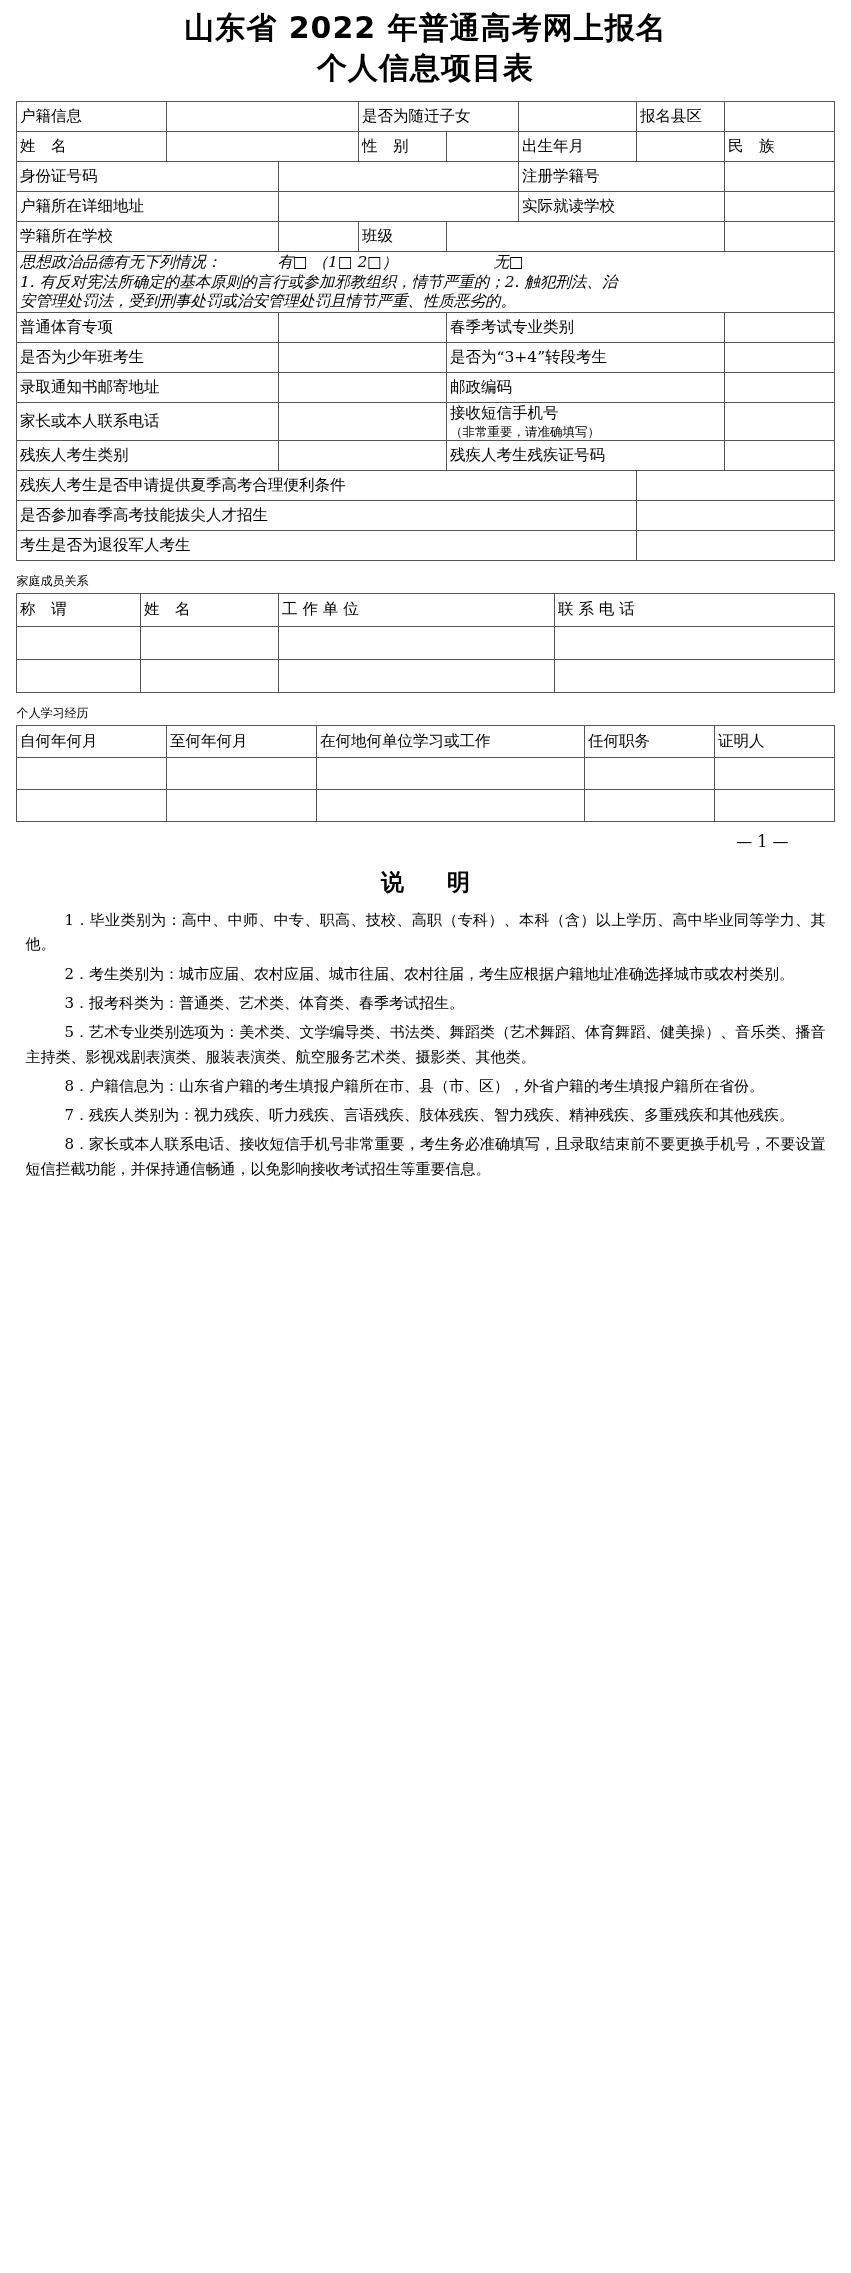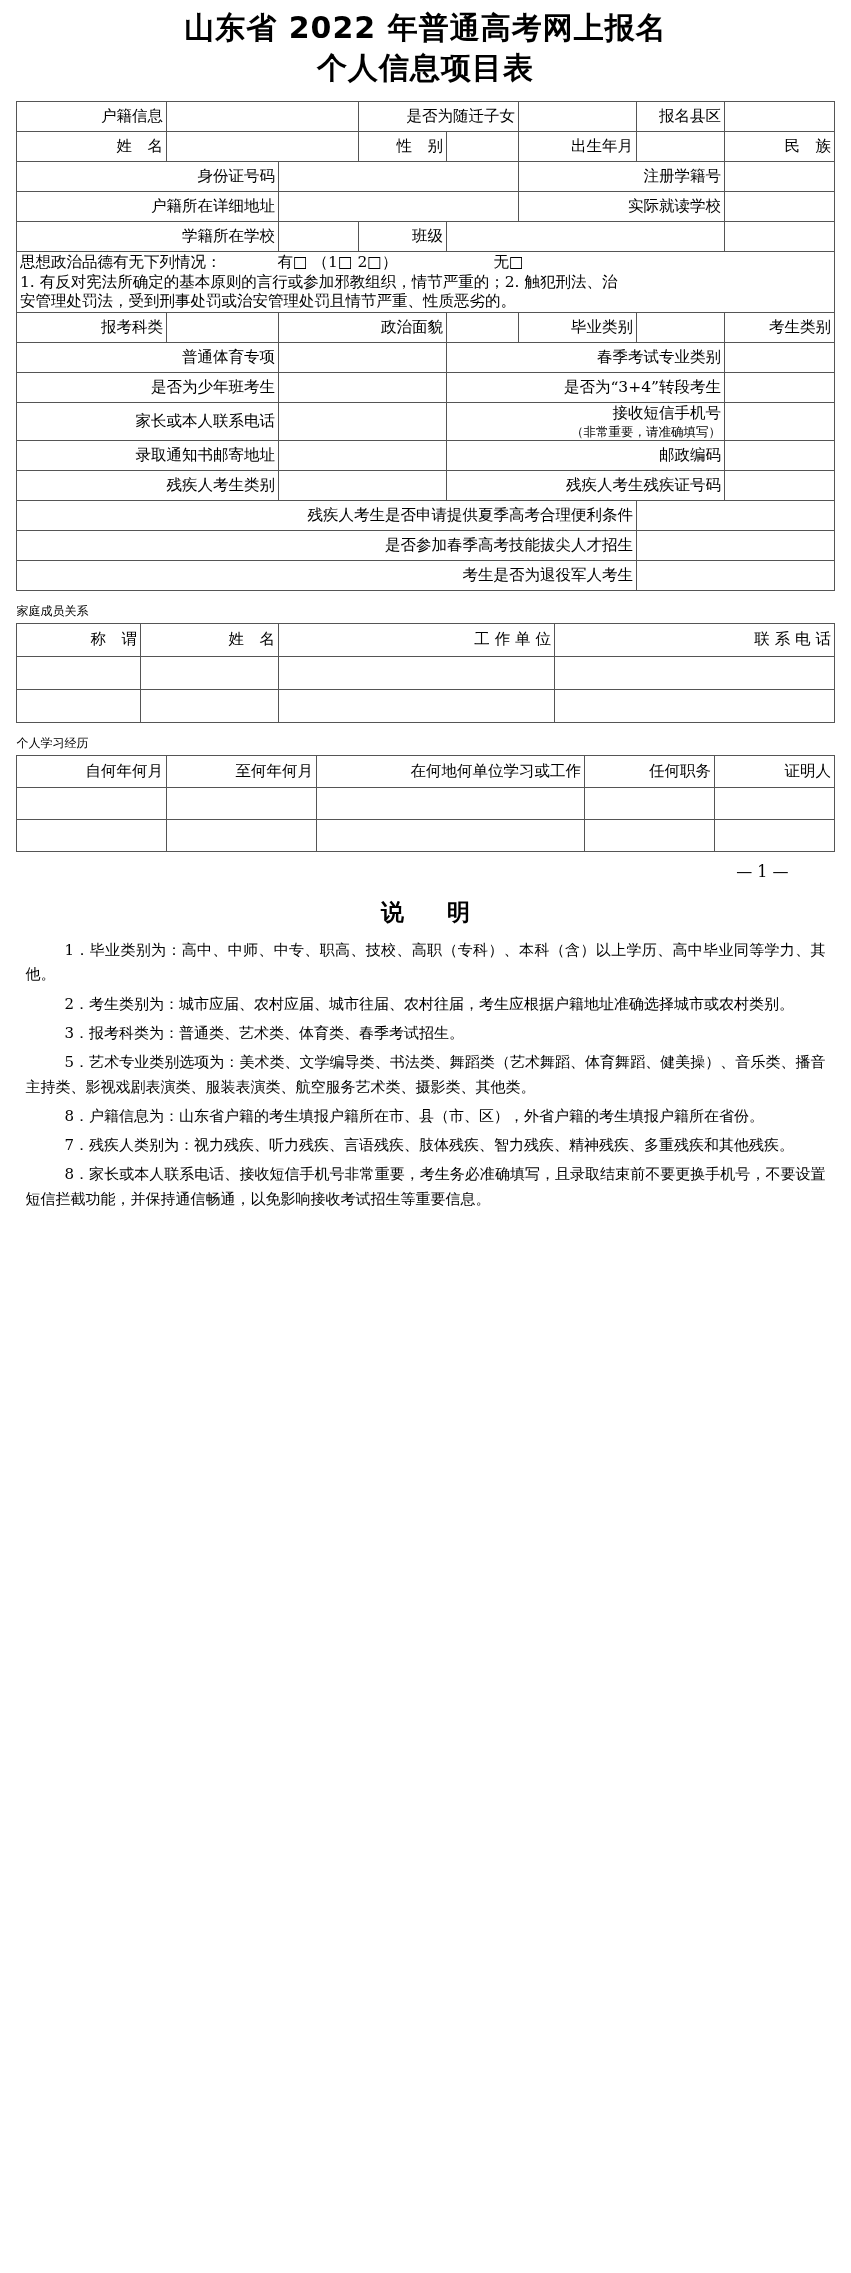--- a/index.html
+++ b/index.html
@@ -44,30 +44,31 @@
   table.form td {
     border: 1px solid #555555;
     height: 27px;
     padding: 1px 3px;
     font-size: 15.5px;
     line-height: 1.25;
     vertical-align: middle;
     font-family: "DejaVu Serif", "Liberation Serif", serif;
   }
   td.lbl {
-    text-align: right;
+    text-align: left;
     white-space: nowrap;
   }
   td.val { background: #ffffff; }
 
   .para-cell {
     text-align: left;
     font-size: 15.5px;
     line-height: 1.5;
     padding: 3px 4px 4px 4px;
+    font-style: italic;
   }
   .para-cell .l1 { display: block; }
   .para-cell .l2 { display: block; }
   .para-cell .l3 { display: block; }
   .gap-a { display: inline-block; width: 56px; }
   .gap-b { display: inline-block; width: 96px; }
 
   .sub-note {
     display: block;
     font-size: 12.5px;
@@ -186,59 +187,50 @@
     </tr>
 
     <tr>
       <td class="para-cell" colspan="8">
         <span class="l1"><span>思想政治品德有无下列情况：</span><span class="gap-a"></span><span>有□ （1□ 2□）</span><span class="gap-b"></span><span>无□</span></span>
         <span class="l2">1. 有反对宪法所确定的基本原则的言行或参加邪教组织，情节严重的；2. 触犯刑法、治</span>
         <span class="l3">安管理处罚法，受到刑事处罚或治安管理处罚且情节严重、性质恶劣的。</span>
       </td>
     </tr>
 
-    <tr>
-      <td class="lbl">报考科类</td>
-      <td class="val"></td>
-      <td class="lbl" colspan="2">政治面貌</td>
-      <td class="val"></td>
-      <td class="lbl">毕业类别</td>
-      <td class="val"></td>
-      <td class="lbl">考生类别</td>
-    </tr>
 
 
     <tr>
       <td class="lbl" colspan="2">普通体育专项</td>
       <td class="val" colspan="2"></td>
       <td class="lbl" colspan="3">春季考试专业类别</td>
       <td class="val"></td>
     </tr>
 
     <tr>
       <td class="lbl" colspan="2">是否为少年班考生</td>
       <td class="val" colspan="2"></td>
       <td class="lbl" colspan="3">是否为“3+4”转段考生</td>
+      <td class="val"></td>
+    </tr>
+
+    <tr>
+      <td class="lbl" colspan="2">录取通知书邮寄地址</td>
+      <td class="val" colspan="2"></td>
+      <td class="lbl" colspan="3">邮政编码</td>
       <td class="val"></td>
     </tr>
 
     <tr>
       <td class="lbl" colspan="2">家长或本人联系电话</td>
       <td class="val" colspan="2"></td>
       <td class="lbl" colspan="3">
         <span>接收短信手机号</span>
         <span class="sub-note">（非常重要，请准确填写）</span>
       </td>
-      <td class="val"></td>
-    </tr>
-
-    <tr>
-      <td class="lbl" colspan="2">录取通知书邮寄地址</td>
-      <td class="val" colspan="2"></td>
-      <td class="lbl" colspan="3">邮政编码</td>
       <td class="val"></td>
     </tr>
 
     <tr>
       <td class="lbl" colspan="2">残疾人考生类别</td>
       <td class="val" colspan="2"></td>
       <td class="lbl" colspan="3">残疾人考生残疾证号码</td>
       <td class="val"></td>
     </tr>
 

